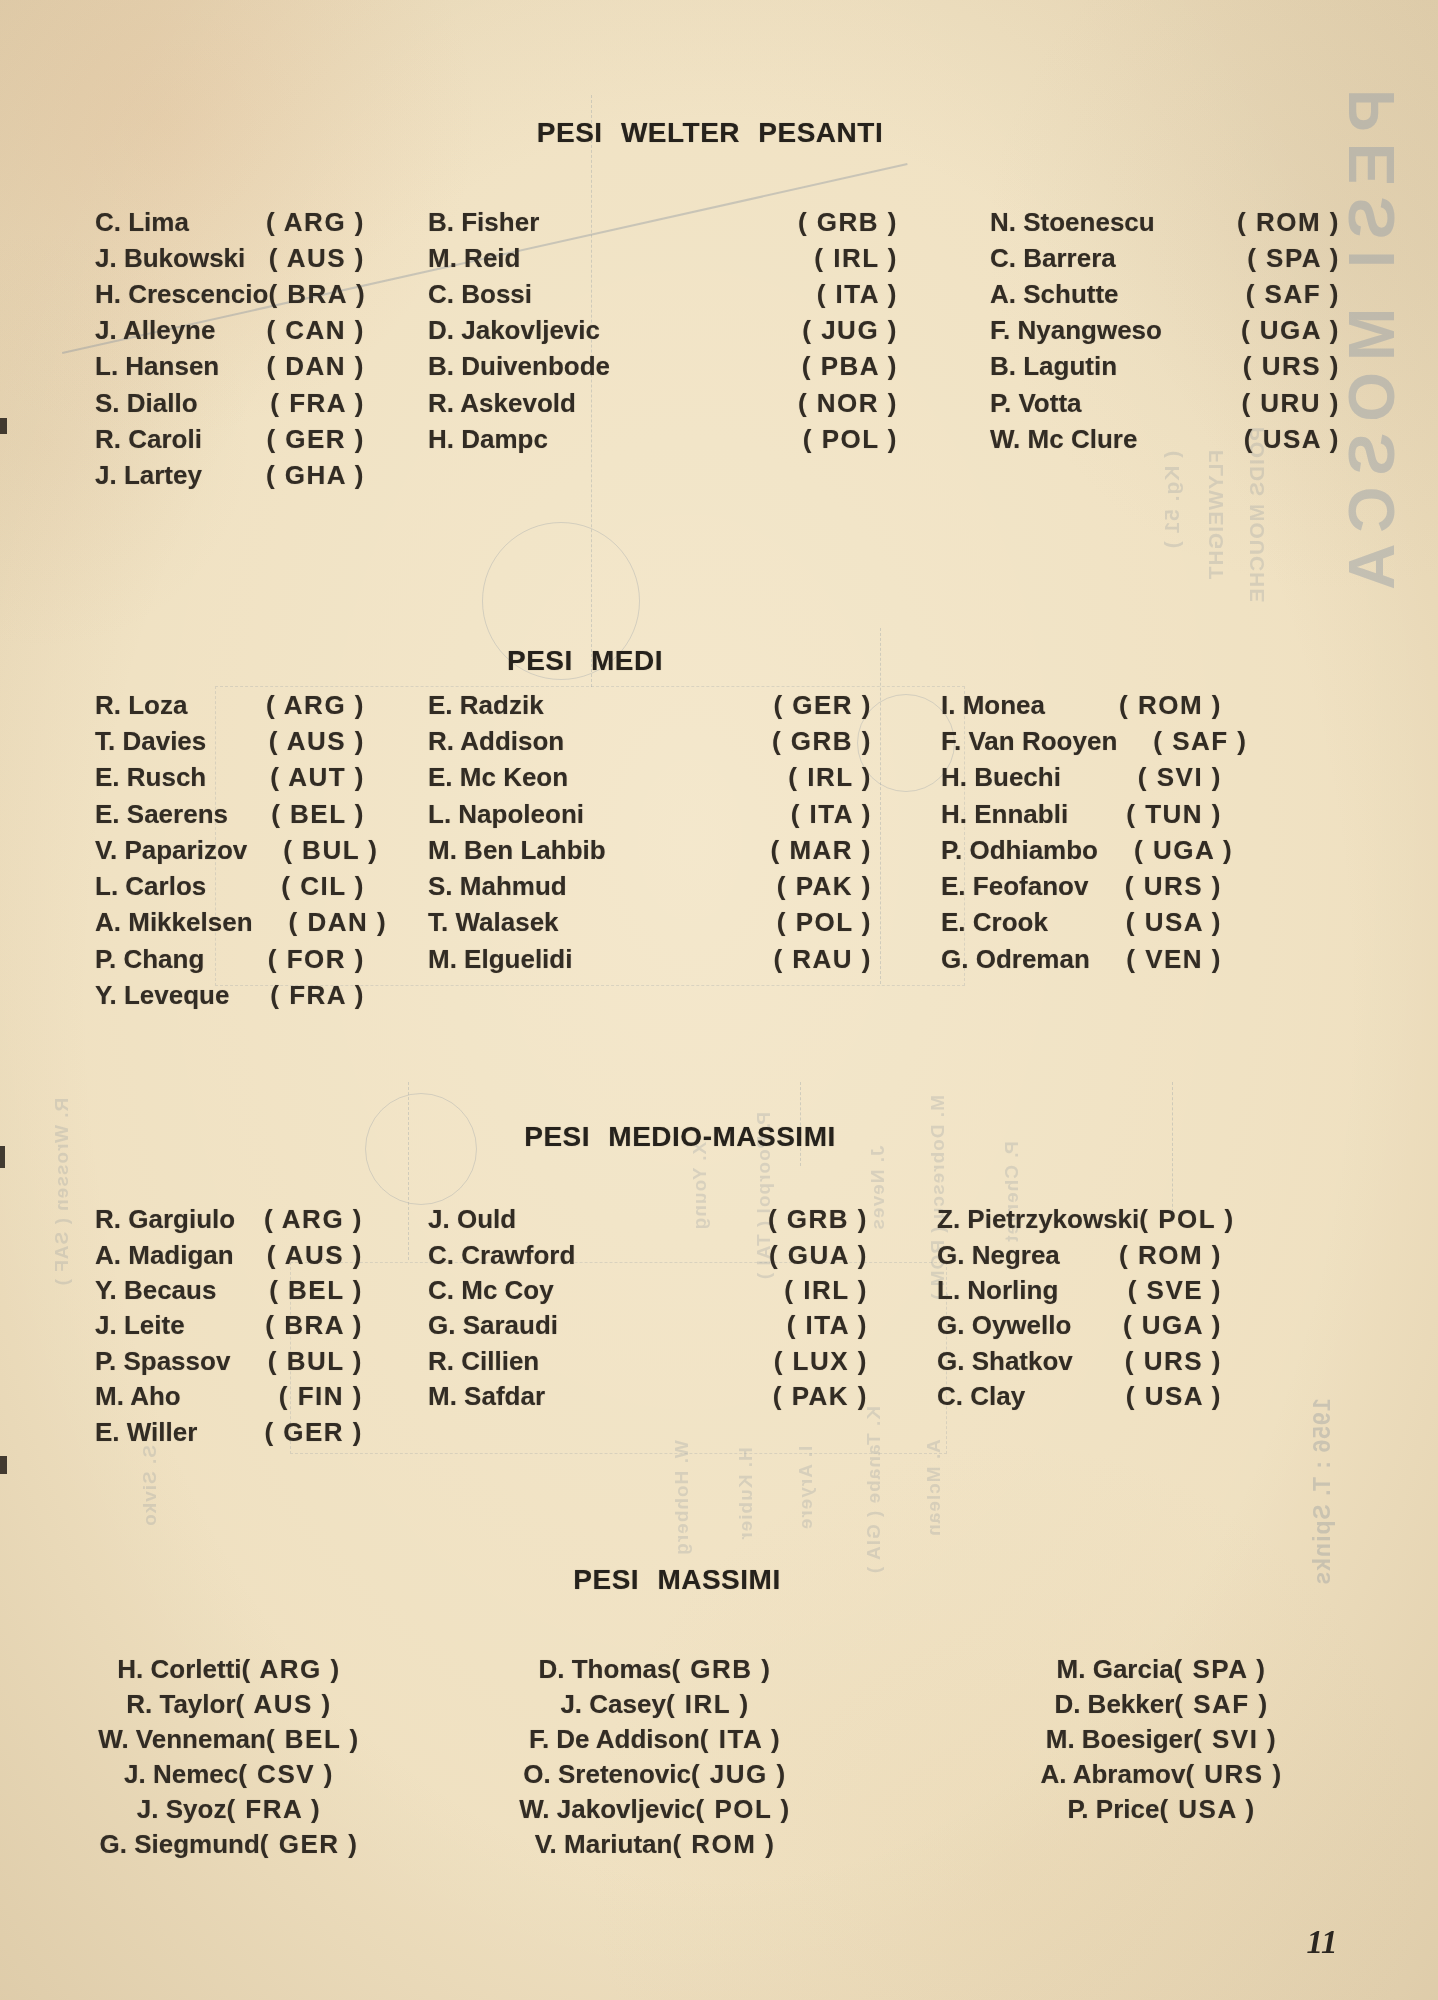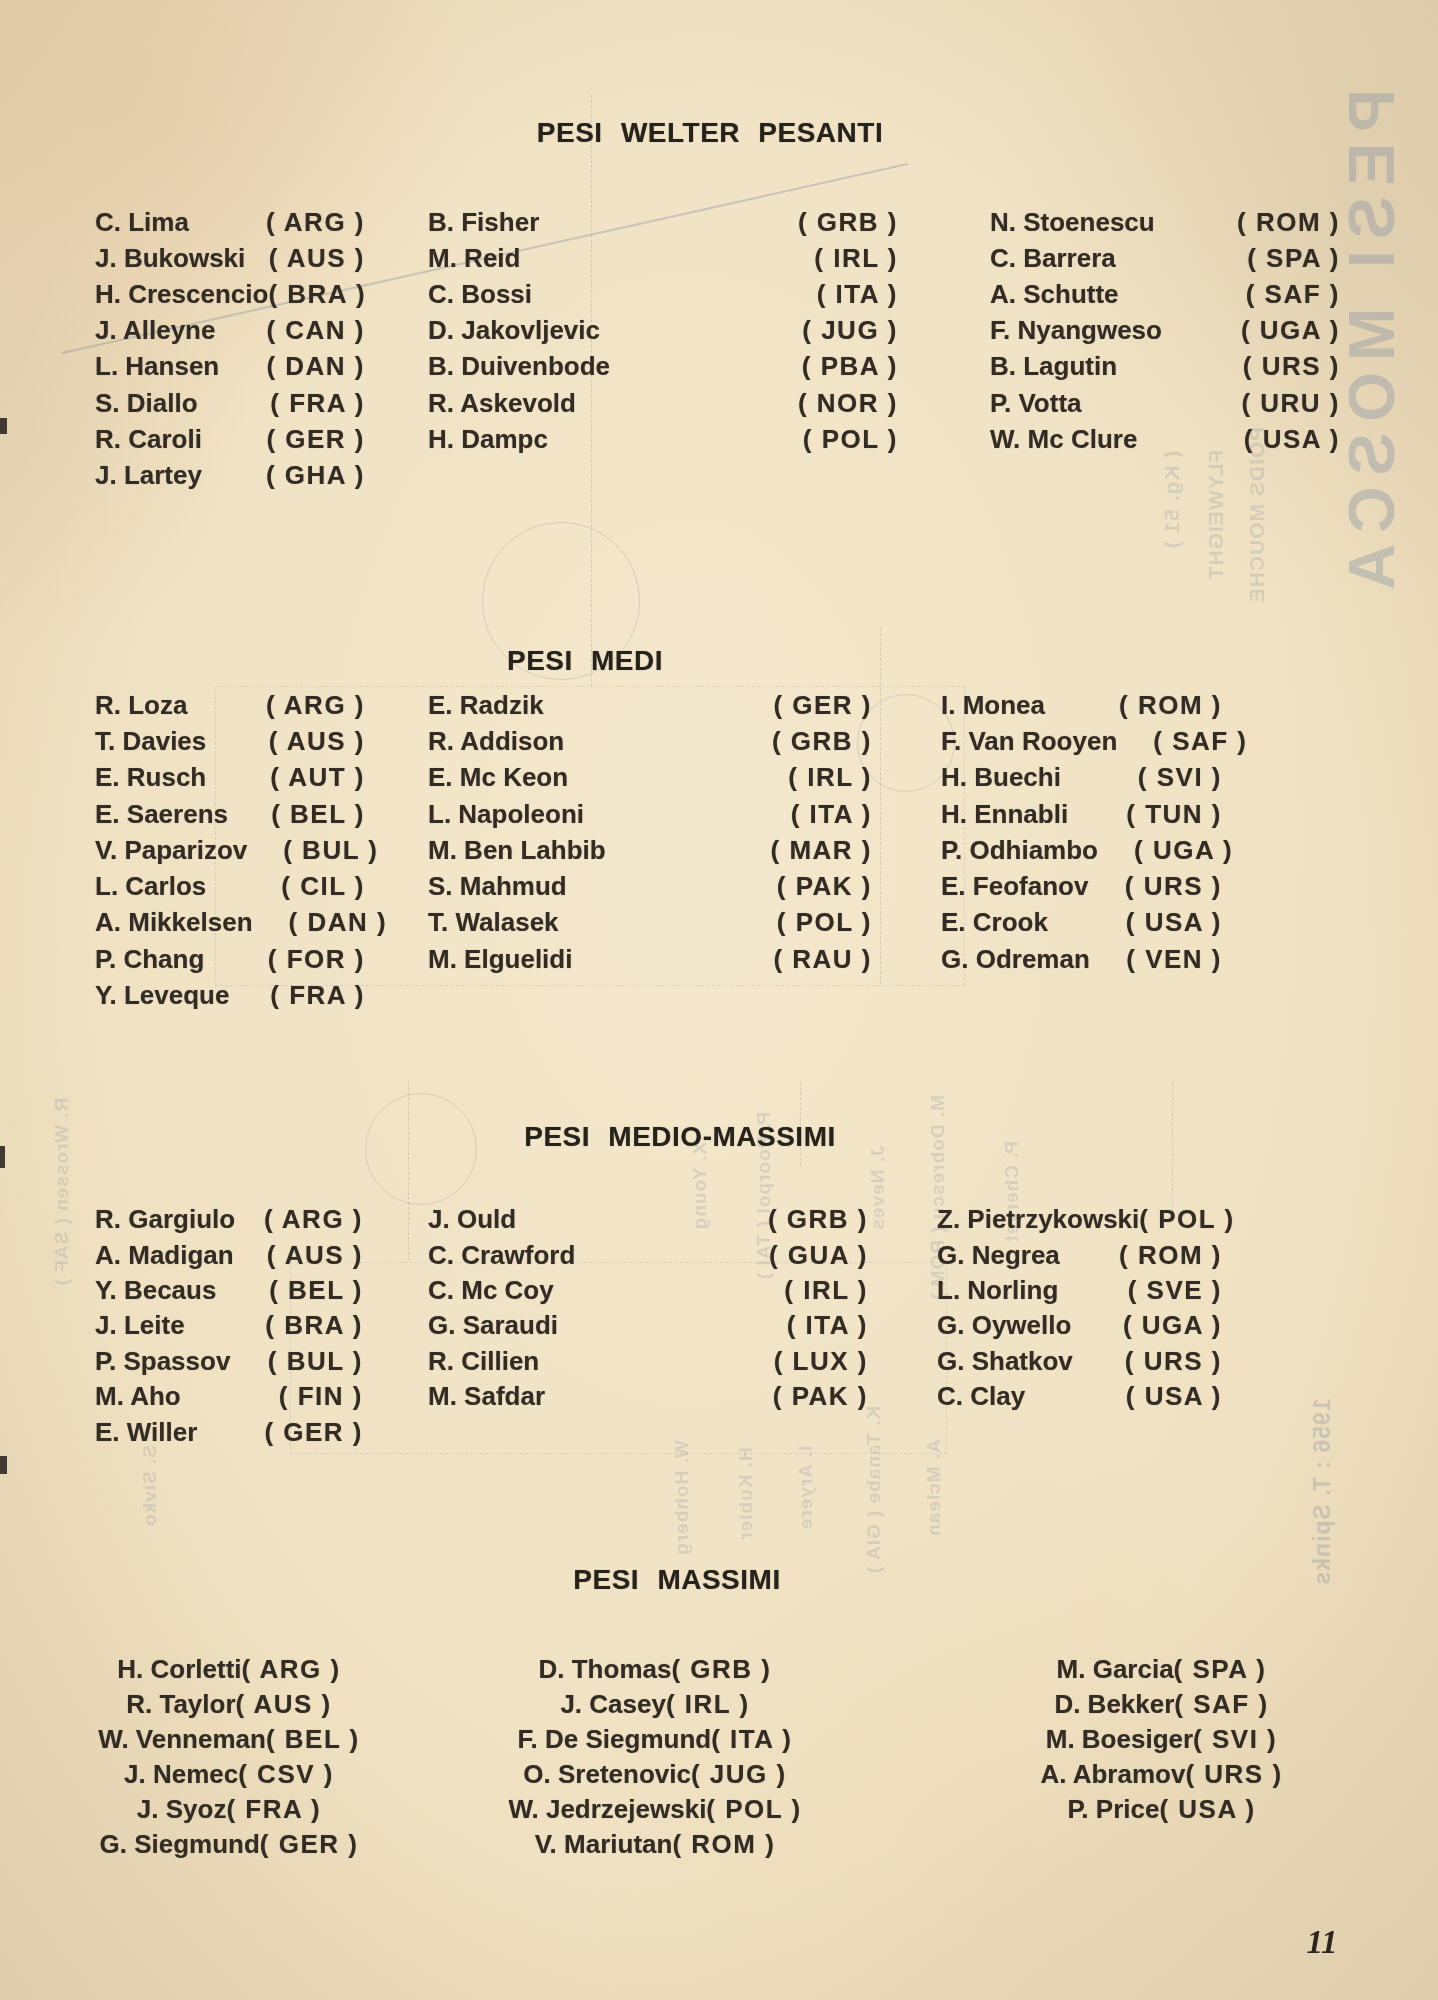--- a/index.html
+++ b/index.html
@@ -461,29 +461,29 @@
       <div class="col c2">
         <div class="row">
           <span class="nm">D. Thomas</span>
           <span class="cc">( GRB )</span>
         </div>
         <div class="row">
           <span class="nm">J. Casey</span>
           <span class="cc">( IRL )</span>
         </div>
         <div class="row">
-          <span class="nm">F. De Siegmund</span>
+          <span class="nm">F. De Addison</span>
           <span class="cc">( ITA )</span>
         </div>
         <div class="row">
           <span class="nm">O. Sretenovic</span>
           <span class="cc">( JUG )</span>
         </div>
         <div class="row">
-          <span class="nm">W. Jedrzejewski</span>
+          <span class="nm">W. Jakovljevic</span>
           <span class="cc">( POL )</span>
         </div>
         <div class="row">
           <span class="nm">V. Mariutan</span>
           <span class="cc">( ROM )</span>
         </div>
       </div>
       <div class="col c3">
         <div class="row">
           <span class="nm">M. Garcia</span>

